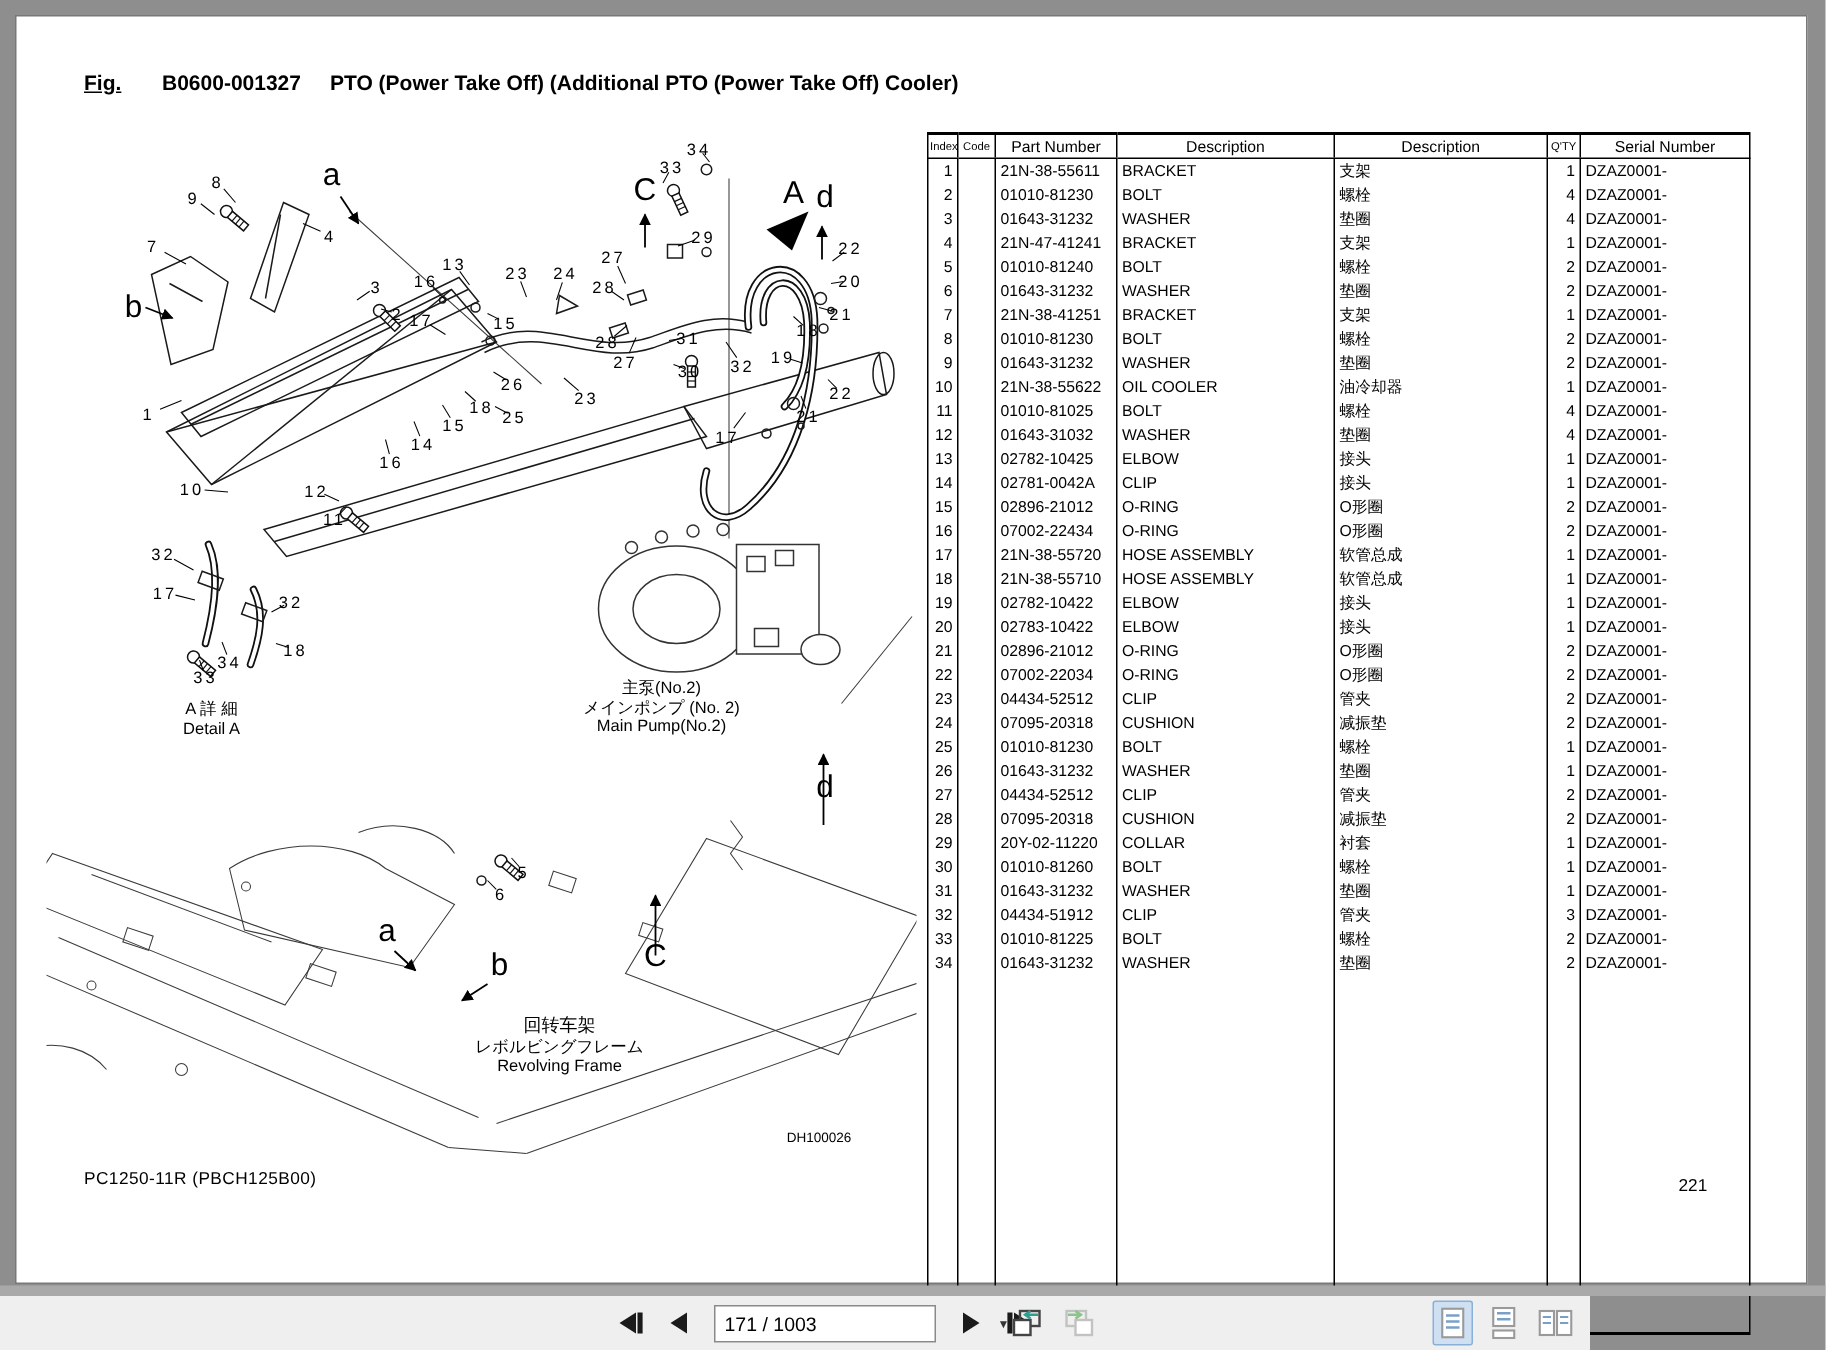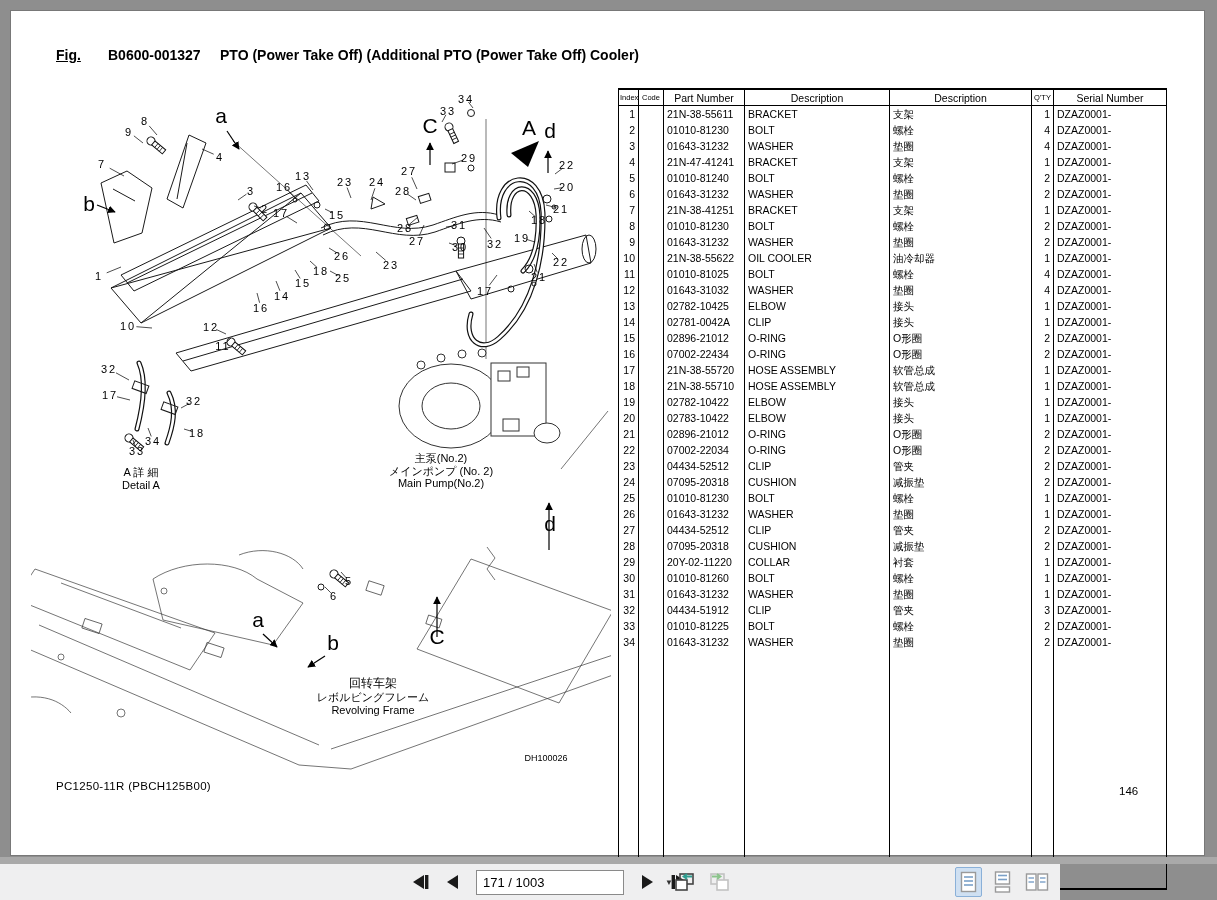--- a/index.html
+++ b/index.html
@@ -688,21 +688,21 @@
           <td></td>
           <td></td>
           <td></td>
           <td></td>
           <td></td>
         </tr>
       </tbody>
   </table>
 
   <div class="footer-model">PC1250-11R (PBCH125B00)</div>
-  <div class="page-number">146</div>
+  <div class="page-number">221</div>
 </div>
 
 <div class="toolbar-sep"></div>
 <div class="toolbar">
 
   <div class="nav-group">
     <span class="tb-btn">
       <svg width="20" height="16" viewBox="0 0 20 16">
         <polygon points="13,1 2,8 13,15" fill="#1a1a1a"></polygon>
         <rect x="14" y="1" width="3.4" height="14" fill="#1a1a1a"></rect>

